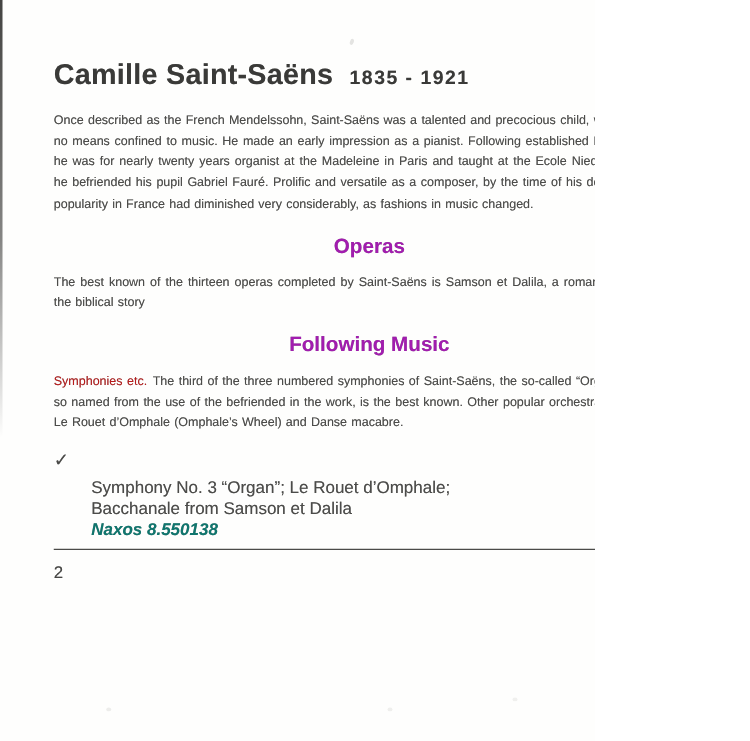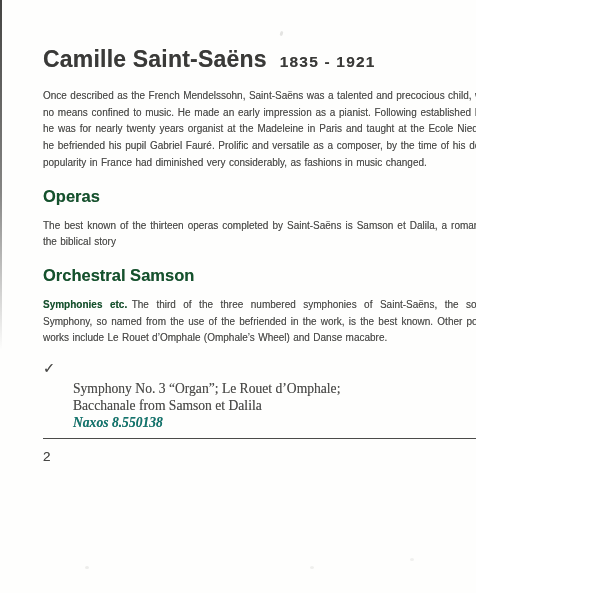--- a/index.html
+++ b/index.html
@@ -73,27 +73,28 @@
     color: #4c4c4a;
     word-spacing: 0.6px;
   }
   .intro { margin-top: 13px; }
 
   h2 {
     margin: 14px 0 3px 0;
     font-size: 16.5px;
     line-height: 20px;
     font-weight: bold;
-    color: #14532d;
+    color: #a21caf;
+    text-align: center;
   }
   .after-heading { margin-top: 12px; }
 
   .lead {
-    font-weight: bold;
-    color: #14532d;
+    font-weight: normal;
+    color: #b91c1c;
     margin-right: 0.45em;
   }
 
   .rec-row {
     display: flex;
     align-items: baseline;
     margin-top: 13px;
     color: #3c3c3a;
   }
   .check {
@@ -108,21 +109,20 @@
     font-weight: bold;
     font-style: italic;
     letter-spacing: 0.2px;
   }
 
   .rec-block {
     margin: 4px 0 0 30px;
     font-size: 13.6px;
     line-height: 17.2px;
     color: #4c4c4a;
-    font-family: Liberation Serif, serif;
   }
   .rec-catalog {
     font-weight: bold;
     font-style: italic;
     color: #0f766e;
   }
 
   .footer-rule {
     margin-top: 6px;
     border: none;
@@ -154,21 +154,21 @@
     <h1 class="title">
       <span>Camille Saint-Saëns</span><span class="dates">1835 - 1921</span>
     </h1>
 
     <p class="bodytext intro">Once described as the French Mendelssohn, Saint-Saëns was a talented and precocious child, with interests by no means confined to music. He made an early impression as a pianist. Following established French tradition, he was for nearly twenty years organist at the Madeleine in Paris and taught at the Ecole Niedermeyer, where he befriended his pupil Gabriel Fauré. Prolific and versatile as a composer, by the time of his death in 1921 his popularity in France had diminished very considerably, as fashions in music changed.</p>
 
     <h2>Operas</h2>
     <p class="bodytext after-heading">The best known of the thirteen operas completed by Saint-Saëns is Samson et Dalila, a romantic treatment of the biblical story</p>
 
 
-    <h2>Orchestral Samson</h2>
+    <h2>Following Music</h2>
     <p class="bodytext after-heading"><span class="lead">Symphonies etc.</span><span>The third of the three numbered symphonies of Saint-Saëns, the so-called “Organ” Symphony, so named from the use of the befriended in the work, is the best known. Other popular orchestral works include Le Rouet d’Omphale (Omphale’s Wheel) and Danse macabre.</span></p>
 
     <div class="rec-row">
       <span class="check">✓</span>
     </div>
 
     <div class="rec-block">
       <div class="rec-line">Symphony No. 3 “Organ”;  Le Rouet d’Omphale;</div>
       <div class="rec-line">Bacchanale from Samson et Dalila</div>
       <div class="rec-catalog">Naxos 8.550138</div>

